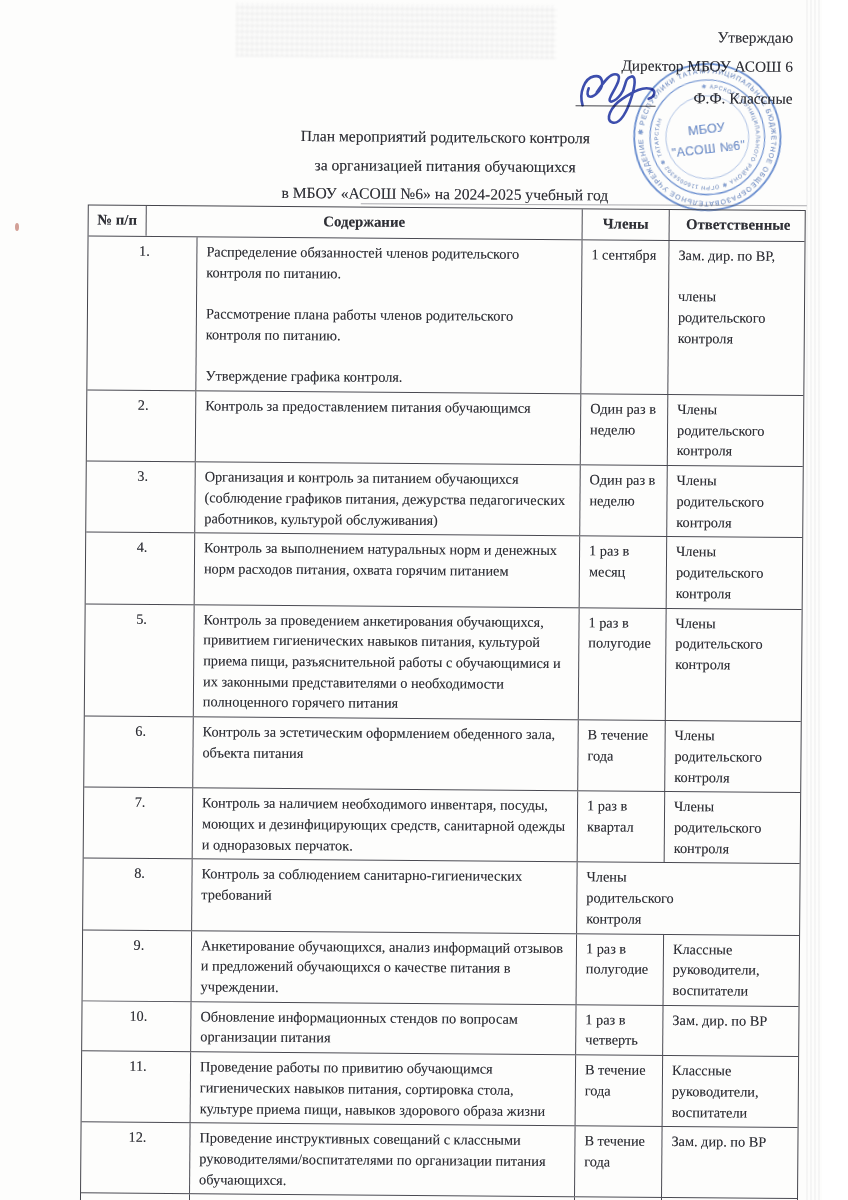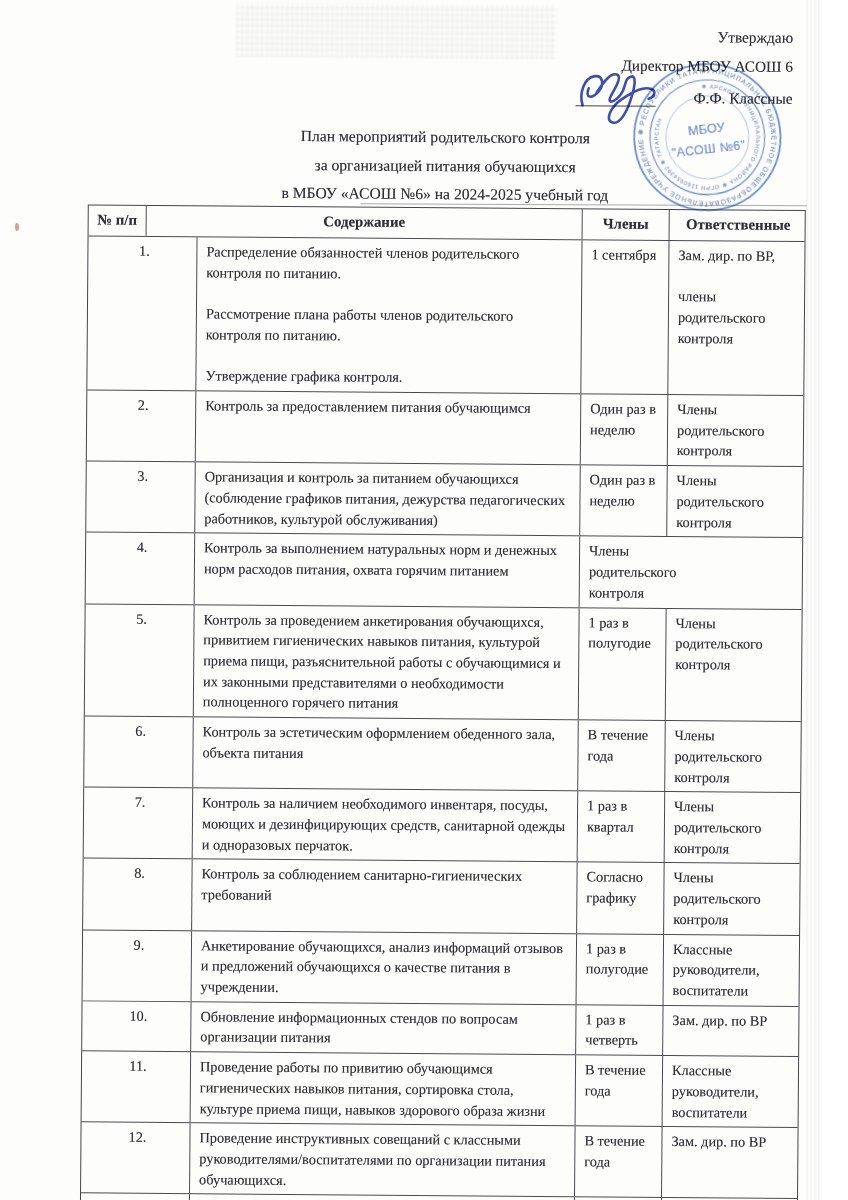--- a/index.html
+++ b/index.html
@@ -194,20 +194,21 @@
         <div class="c content">Организация и контроль за питанием обучающихся (соблюдение графиков питания, дежурства педагогических работников, культурой обслуживания)</div>
         <div class="c term">Один раз в
 неделю</div>
         <div class="c resp">Члены
 родительского
 контроля</div>
       </div>
       <div class="t-row">
         <div class="c num">4.</div>
         <div class="c content">Контроль за выполнением натуральных норм и денежных норм расходов питания, охвата горячим питанием</div>
+        <div class="c term">1 раз в месяц</div>
         <div class="c resp">Члены
 родительского
 контроля</div>
       </div>
       <div class="t-row">
         <div class="c num">5.</div>
         <div class="c content">Контроль за проведением анкетирования обучающихся, привитием гигиенических навыков питания, культурой приема пищи, разъяснительной работы с обучающимися и их законными представителями о необходимости полноценного горячего питания</div>
         <div class="c term">1 раз в
 полугодие</div>
         <div class="c resp">Члены
@@ -228,22 +229,20 @@
         <div class="c content">Контроль за наличием необходимого инвентаря, посуды, моющих и дезинфицирующих средств, санитарной одежды и одноразовых перчаток.</div>
         <div class="c term">1 раз в
 квартал</div>
         <div class="c resp">Члены
 родительского
 контроля</div>
       </div>
       <div class="t-row">
         <div class="c num">8.</div>
         <div class="c content">Контроль за соблюдением санитарно-гигиенических требований</div>
-        <div class="c term">Согласно
-графику</div>
         <div class="c resp">Члены
 родительского
 контроля</div>
       </div>
       <div class="t-row">
         <div class="c num">9.</div>
         <div class="c content">Анкетирование обучающихся, анализ информаций отзывов и предложений обучающихся о качестве питания в учреждении.</div>
         <div class="c term">1 раз в
 полугодие</div>
         <div class="c resp">Классные

